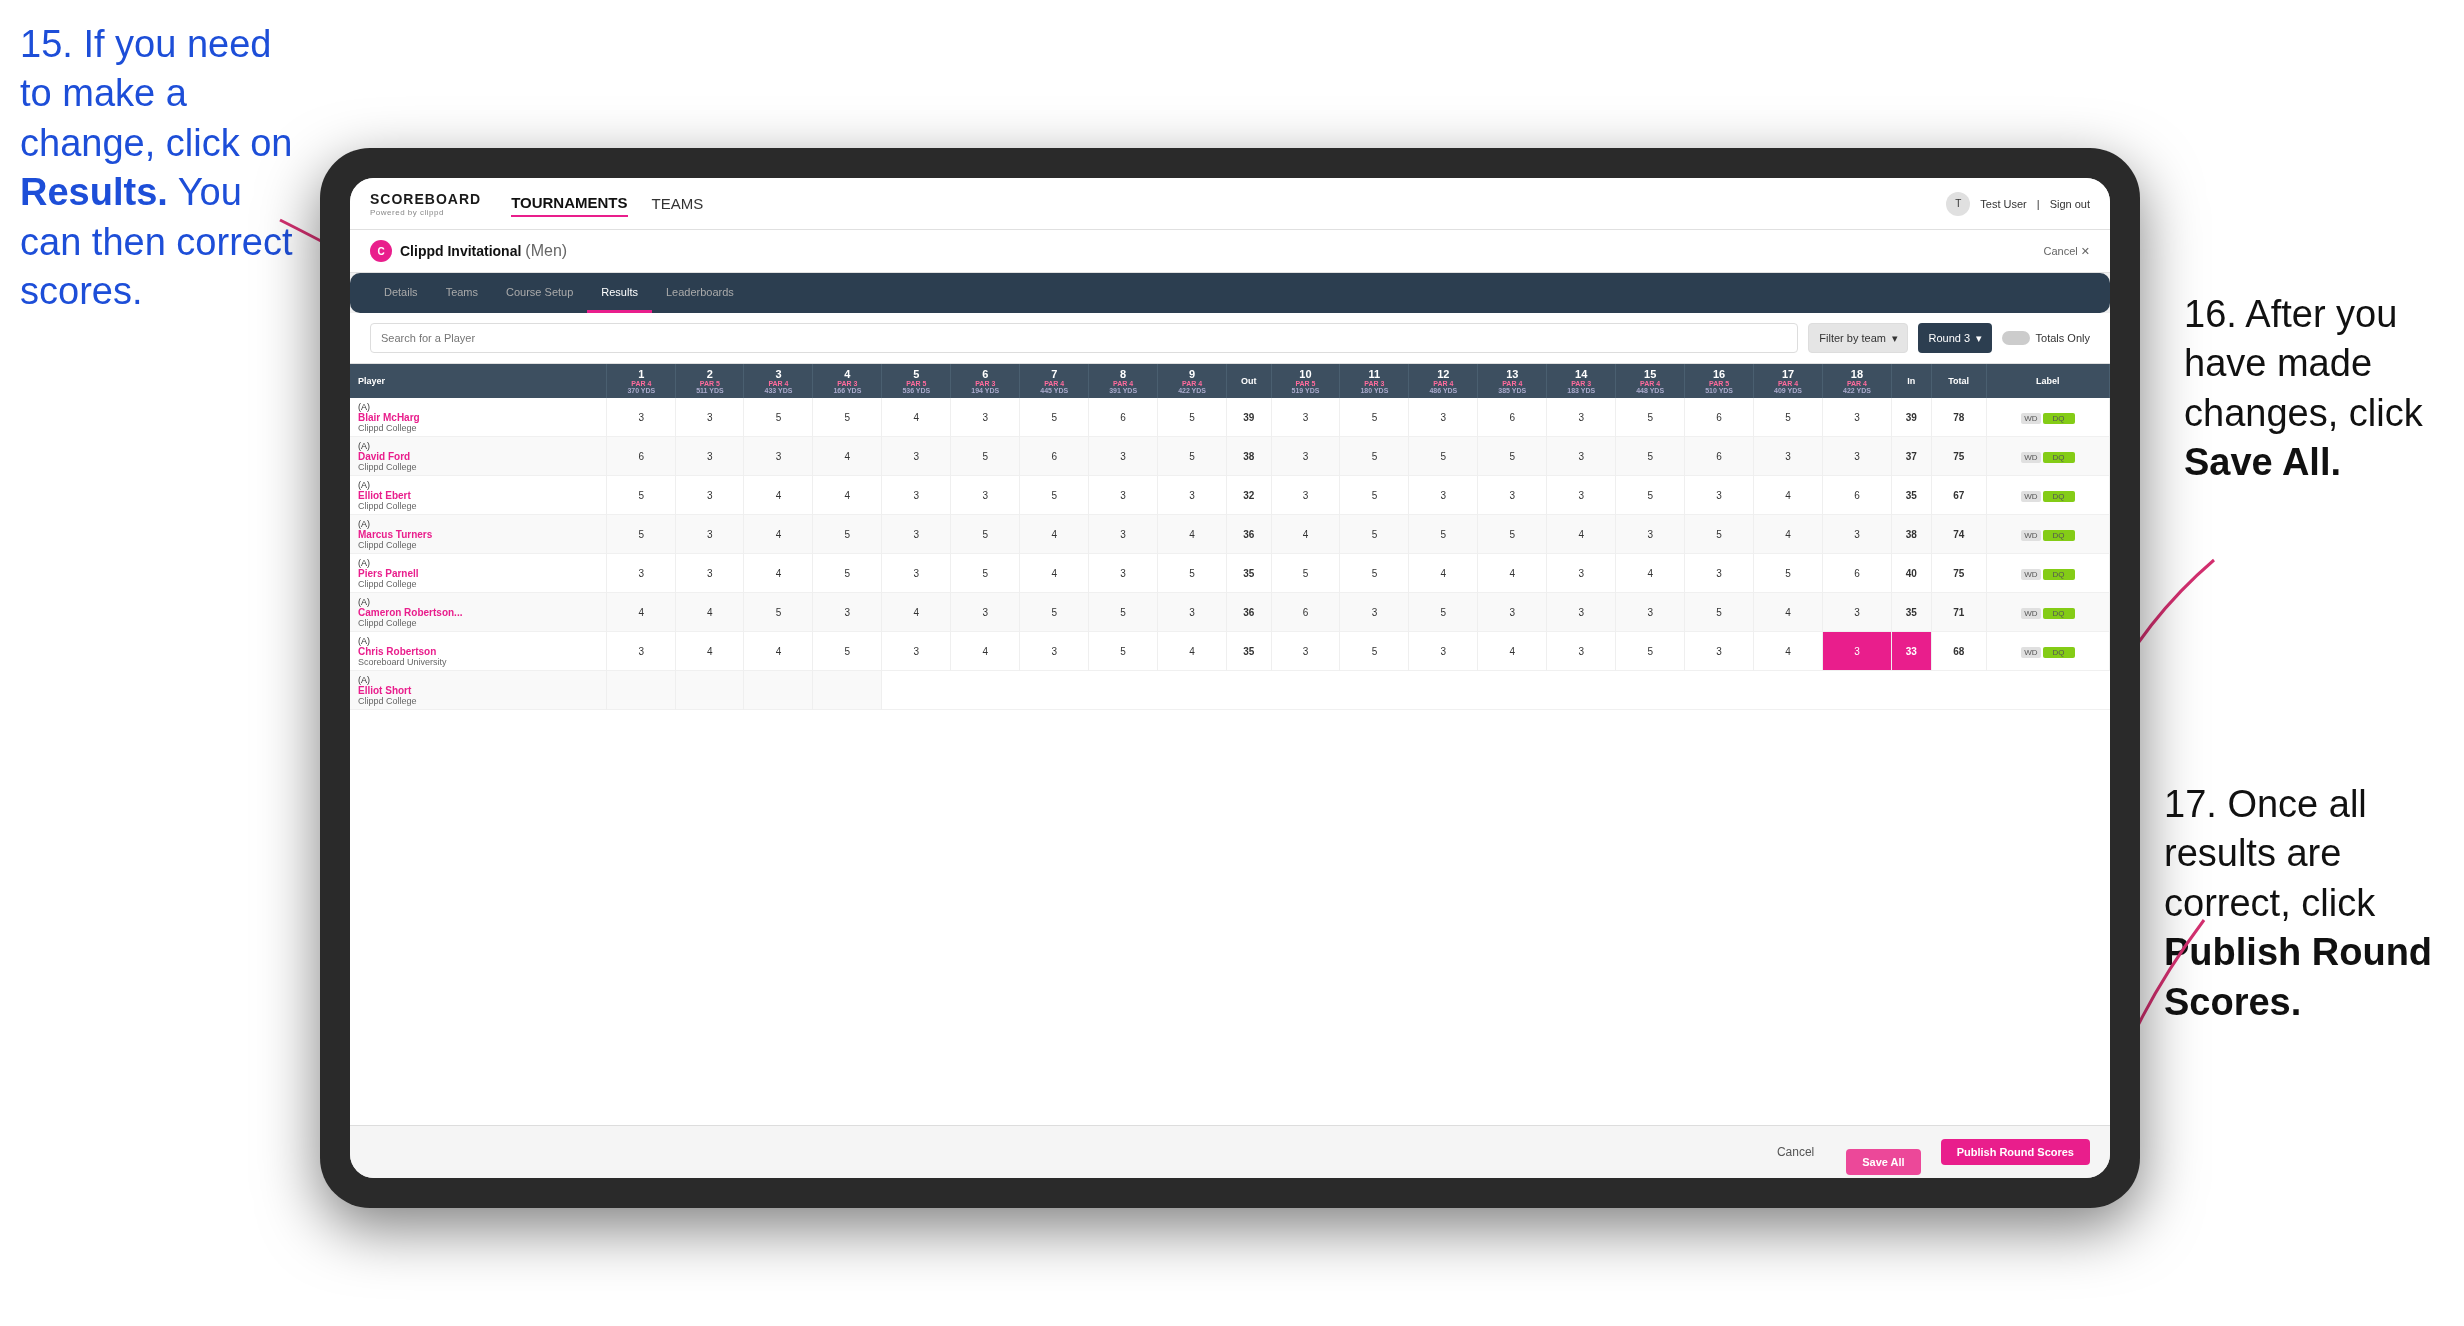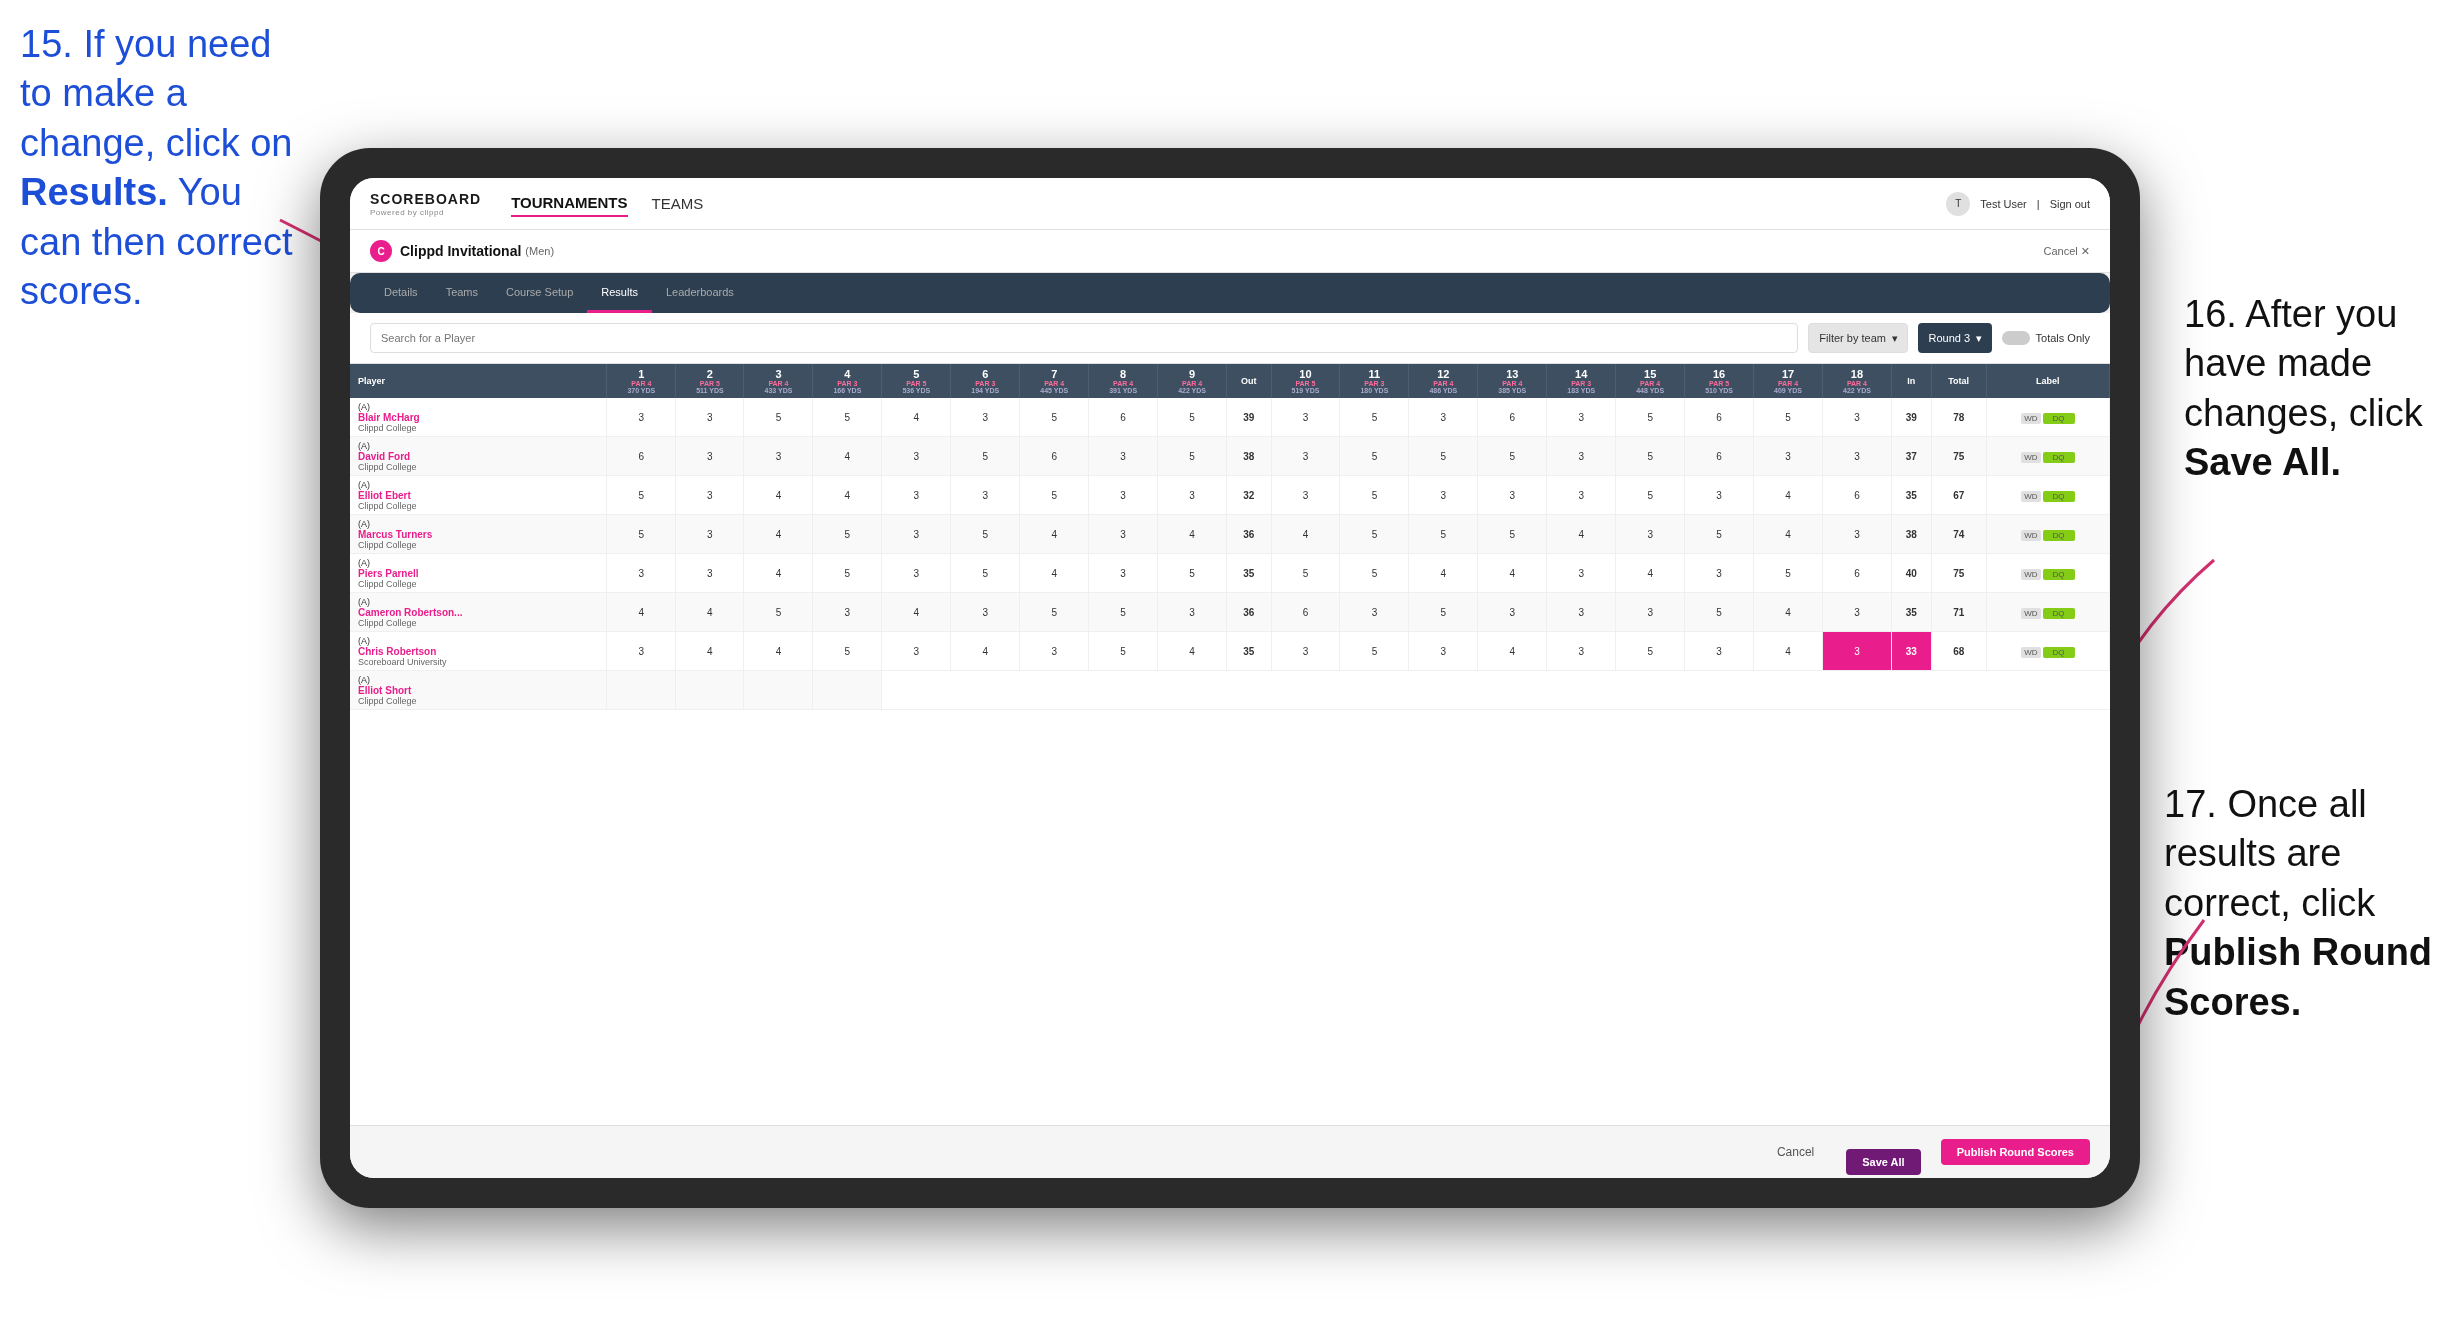--- a/index.html
+++ b/index.html
@@ -167,21 +167,21 @@
       margin-right: 8px;
     }
 
     .tournament-title {
       font-size: 14px;
       font-weight: 600;
       color: #111;
     }
 
     .tournament-subtitle {
-      font-size: 11px;
+      font-size: 16px;
       color: #666;
       margin-left: 4px;
     }
 
     .cancel-btn {
       margin-left: auto;
       font-size: 11px;
       color: #666;
       cursor: pointer;
     }
@@ -410,21 +410,21 @@
     .btn-cancel {
       background: transparent;
       border: none;
       font-size: 12px;
       color: #555;
       cursor: pointer;
       padding: 6px 12px;
     }
 
     .btn-save-all {
-      background: #701a75;
+      background: #ec4899;
       color: #fff;
       border: none;
       border-radius: 4px;
       font-size: 11px;
       padding: 7px 16px;
       cursor: pointer;
       font-weight: 600;
       margin-top: 19px;
     }
 

